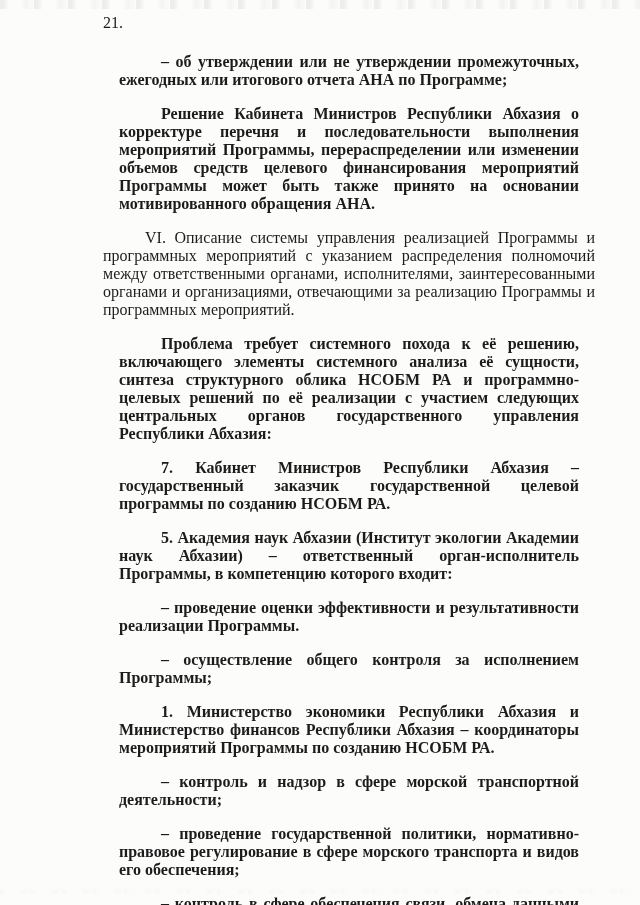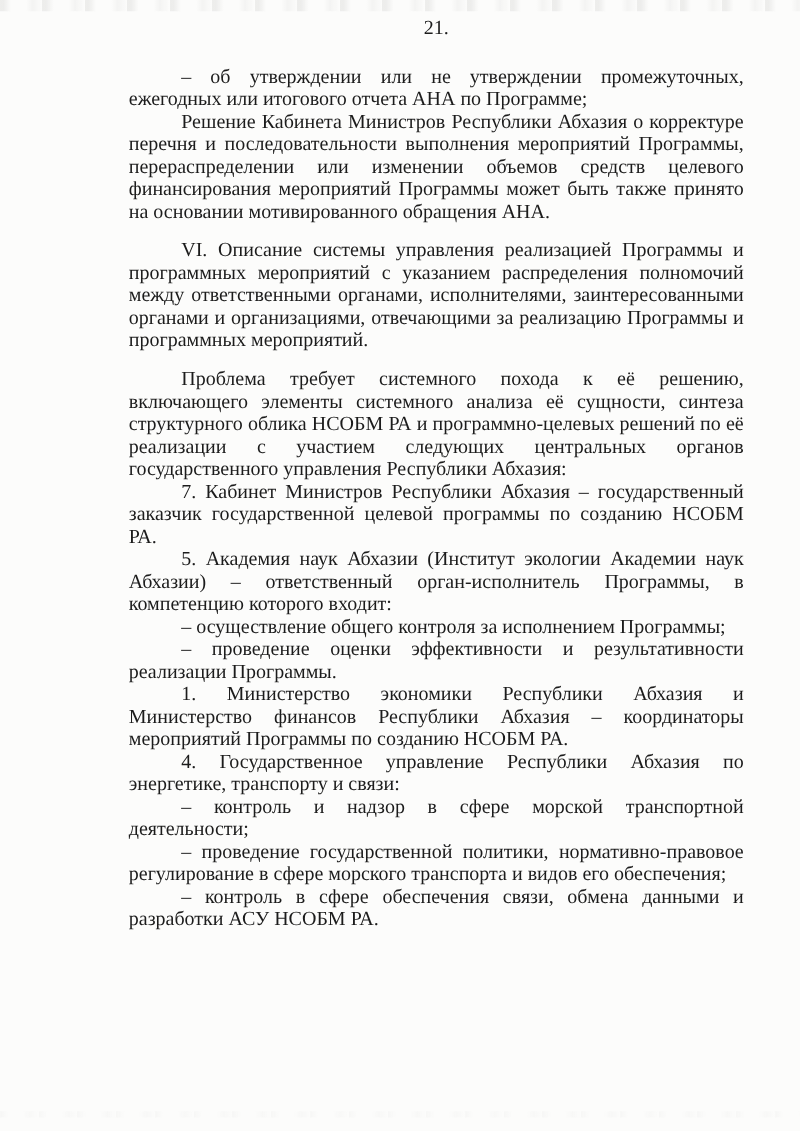--- a/index.html
+++ b/index.html
@@ -43,29 +43,30 @@
   }
   .content {
     position: absolute;
     left: 103px;
     top: 14px;
     width: 492px;
   }
   .page-number {
     font-size: 16px;
     line-height: 18px;
-    text-align: center;
+    text-align: left;
     margin: 0 0 21px 0;
   }
   p.para {
-    margin: 0;
+    margin: 16px;
     font-size: 16px;
     line-height: 18px;
     text-align: justify;
     text-indent: 42px;
+    font-weight: bold;
   }
   p.heading {
     font-weight: normal;
     margin: 13px 0 13px 0;
     hyphens: manual;
   }
 </style>
 </head>
 <body>
 
@@ -76,23 +77,22 @@
     <div class="page-number">21.</div>
 
     <p class="para">– об утверждении или не утверждении промежуточных, ежегодных или итогового отчета АНА по Программе;</p>
     <p class="para">Решение Кабинета Министров Республики Абхазия о корректуре перечня и последовательности выполнения мероприятий Программы, перераспределении или изменении объемов средств целевого финансирования мероприятий Программы может быть также принято на основании мотивированного обращения АНА.</p>
 
     <p class="para heading">VI. Описание системы управления реализацией Программы и программных мероприятий с указанием распределения полномочий между ответственными органами, исполнителями, заинтересован­ными органами и организациями, отвечающими за реализацию Программы и программных мероприятий.</p>
 
     <p class="para">Проблема требует системного похода к её решению, включающего элементы системного анализа её сущности, синтеза структурного облика НСОБМ РА и программно-целевых решений по её реализации с участием следующих центральных органов государственного управления Республики Абхазия:</p>
     <p class="para">7. Кабинет Министров Республики Абхазия – государственный заказчик государственной целевой программы по созданию НСОБМ РА.</p>
     <p class="para">5. Академия наук Абхазии (Институт экологии Академии наук Абхазии) – ответственный орган-исполнитель Программы, в компетенцию которого входит:</p>
+    <p class="para">– проведение оценки эффективности и результативности реализации Программы.</p>
     <p class="para">– осуществление общего контроля за исполнением Программы;</p>
-    <p class="para">– проведение оценки эффективности и результативности реализации Программы.</p>
     <p class="para">1. Министерство экономики Республики Абхазия и Министерство финансов Республики Абхазия – координаторы мероприятий Программы по созданию НСОБМ РА.</p>
-    <p class="para">4. Государственное управление Республики Абхазия по энергетике, транспорту и связи:</p>
     <p class="para">– контроль и надзор в сфере морской транспортной деятельности;</p>
     <p class="para">– проведение государственной политики, нормативно-правовое регулирование в сфере морского транспорта и видов его обеспечения;</p>
     <p class="para">– контроль в сфере обеспечения связи, обмена данными и разработки АСУ НСОБМ РА.</p>
   </div>
 
   <div class="noise-bottom"></div>
 </div>
 
 </body></html>

